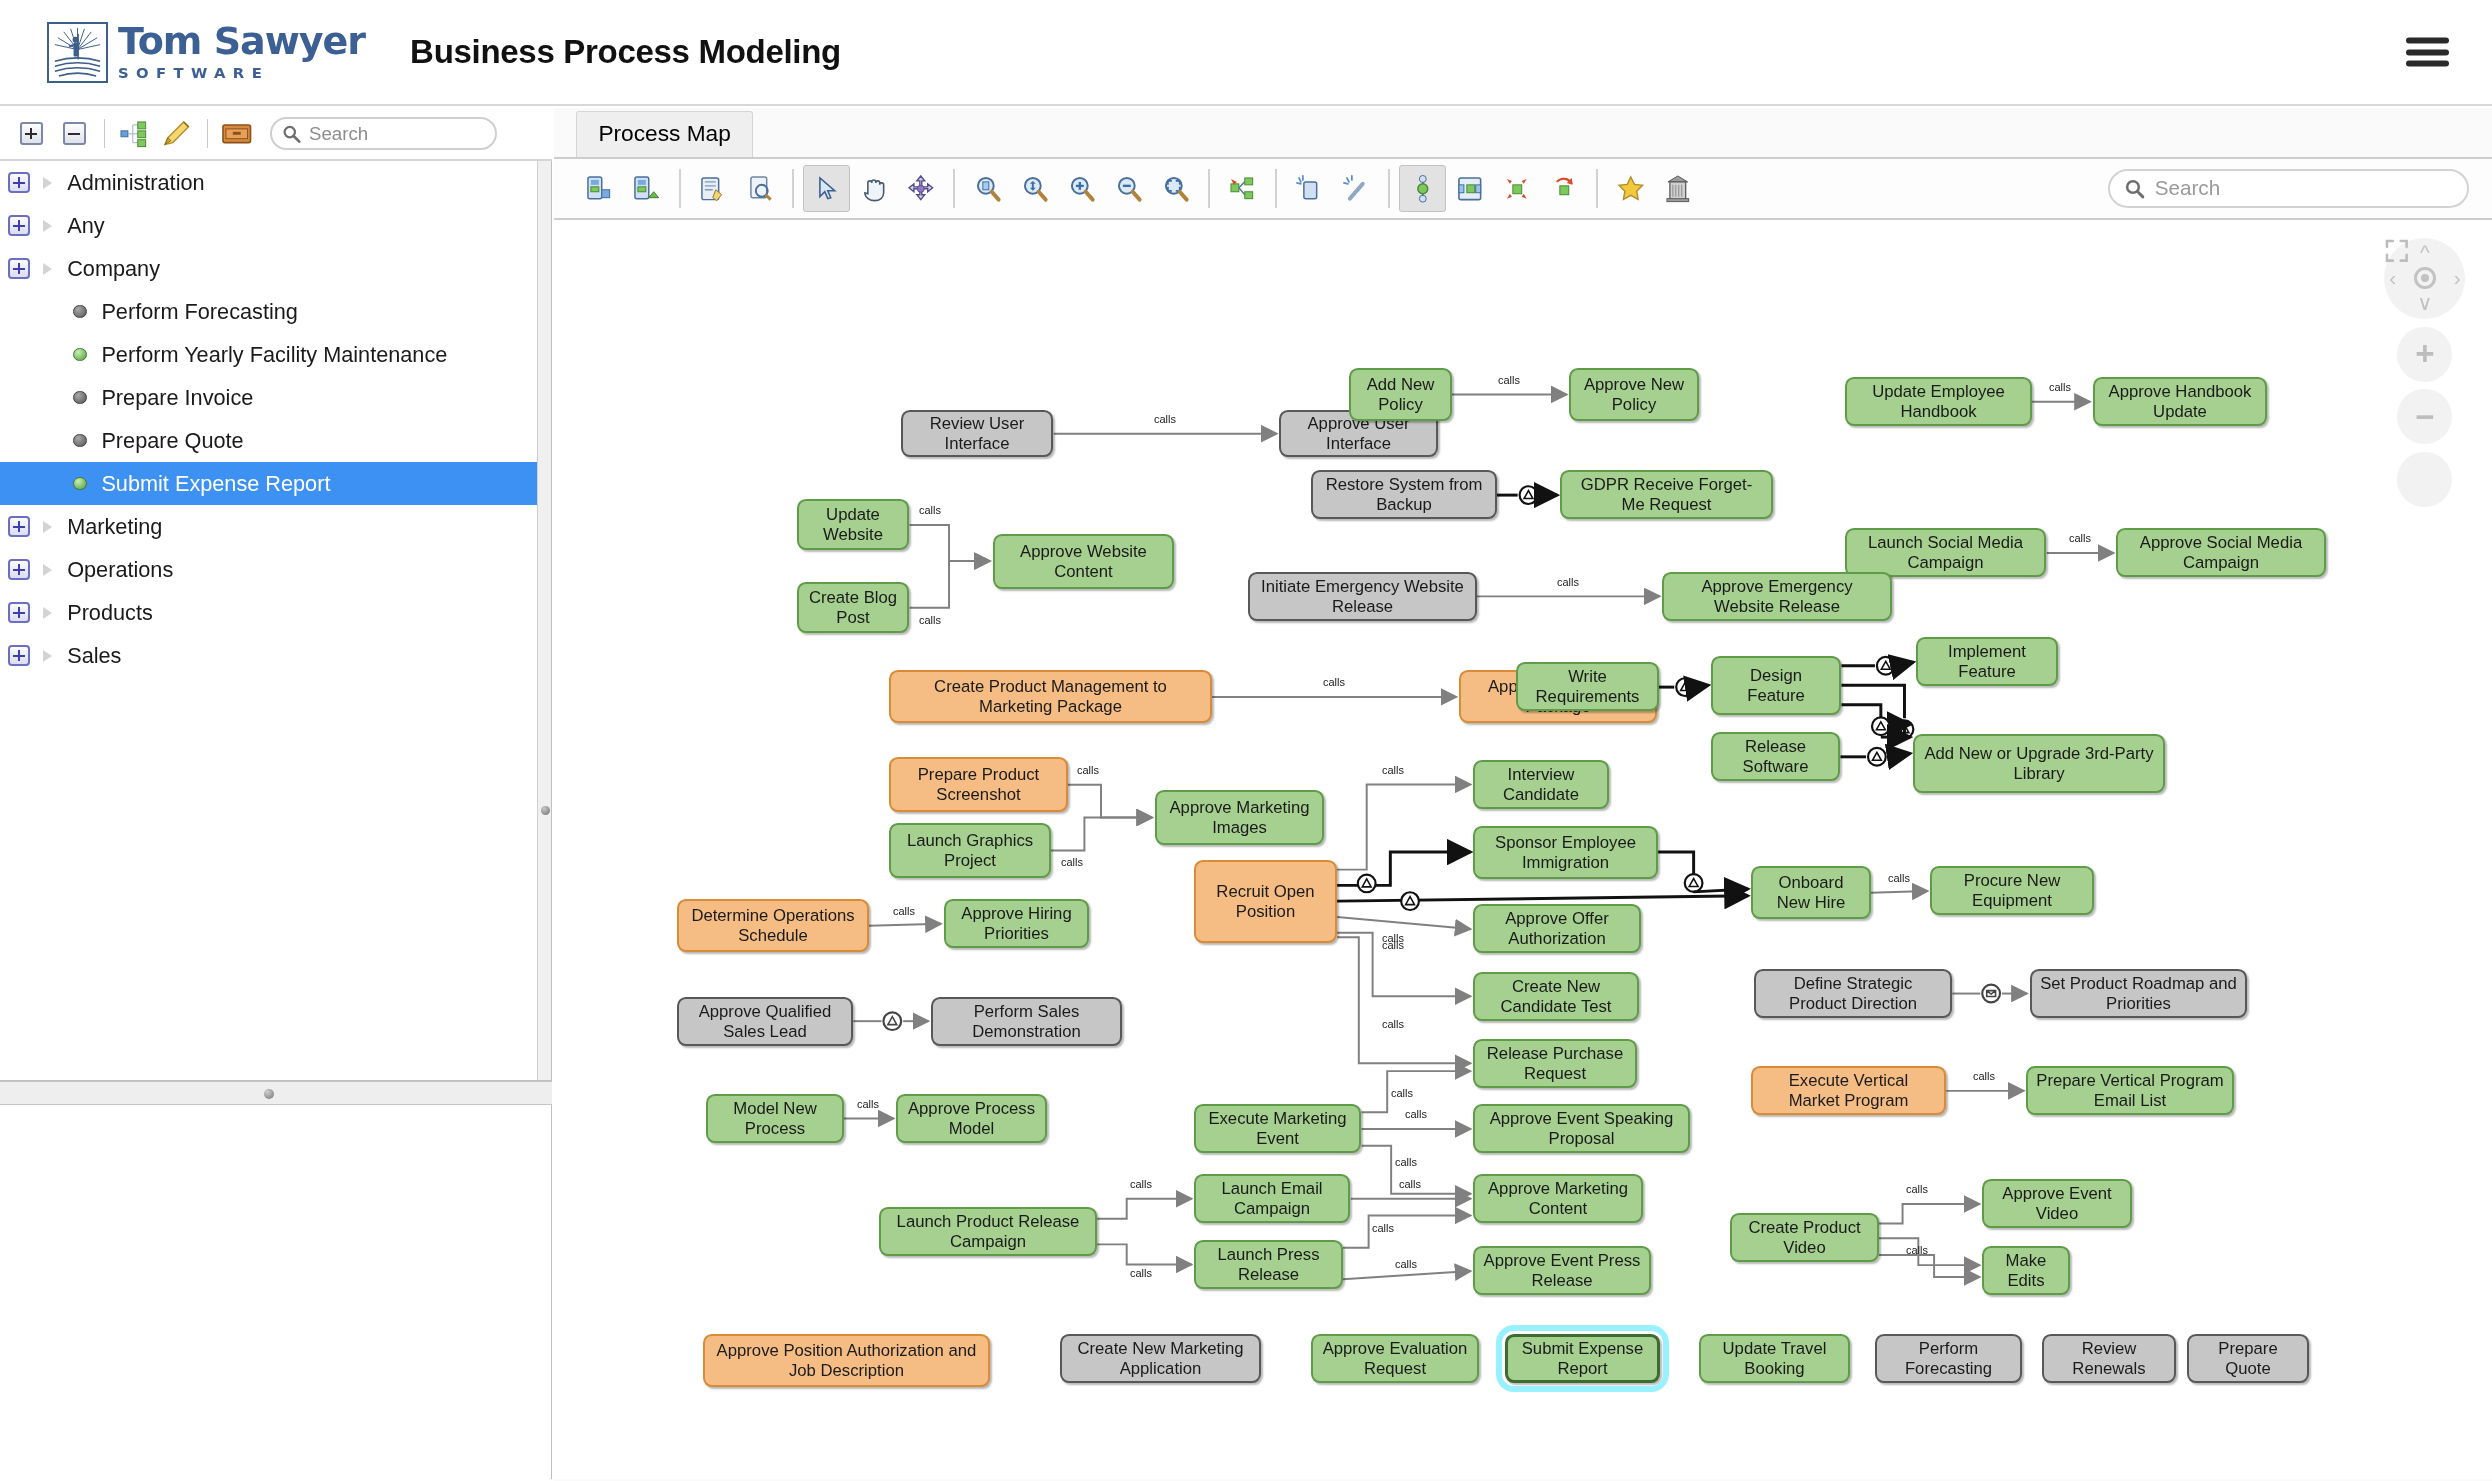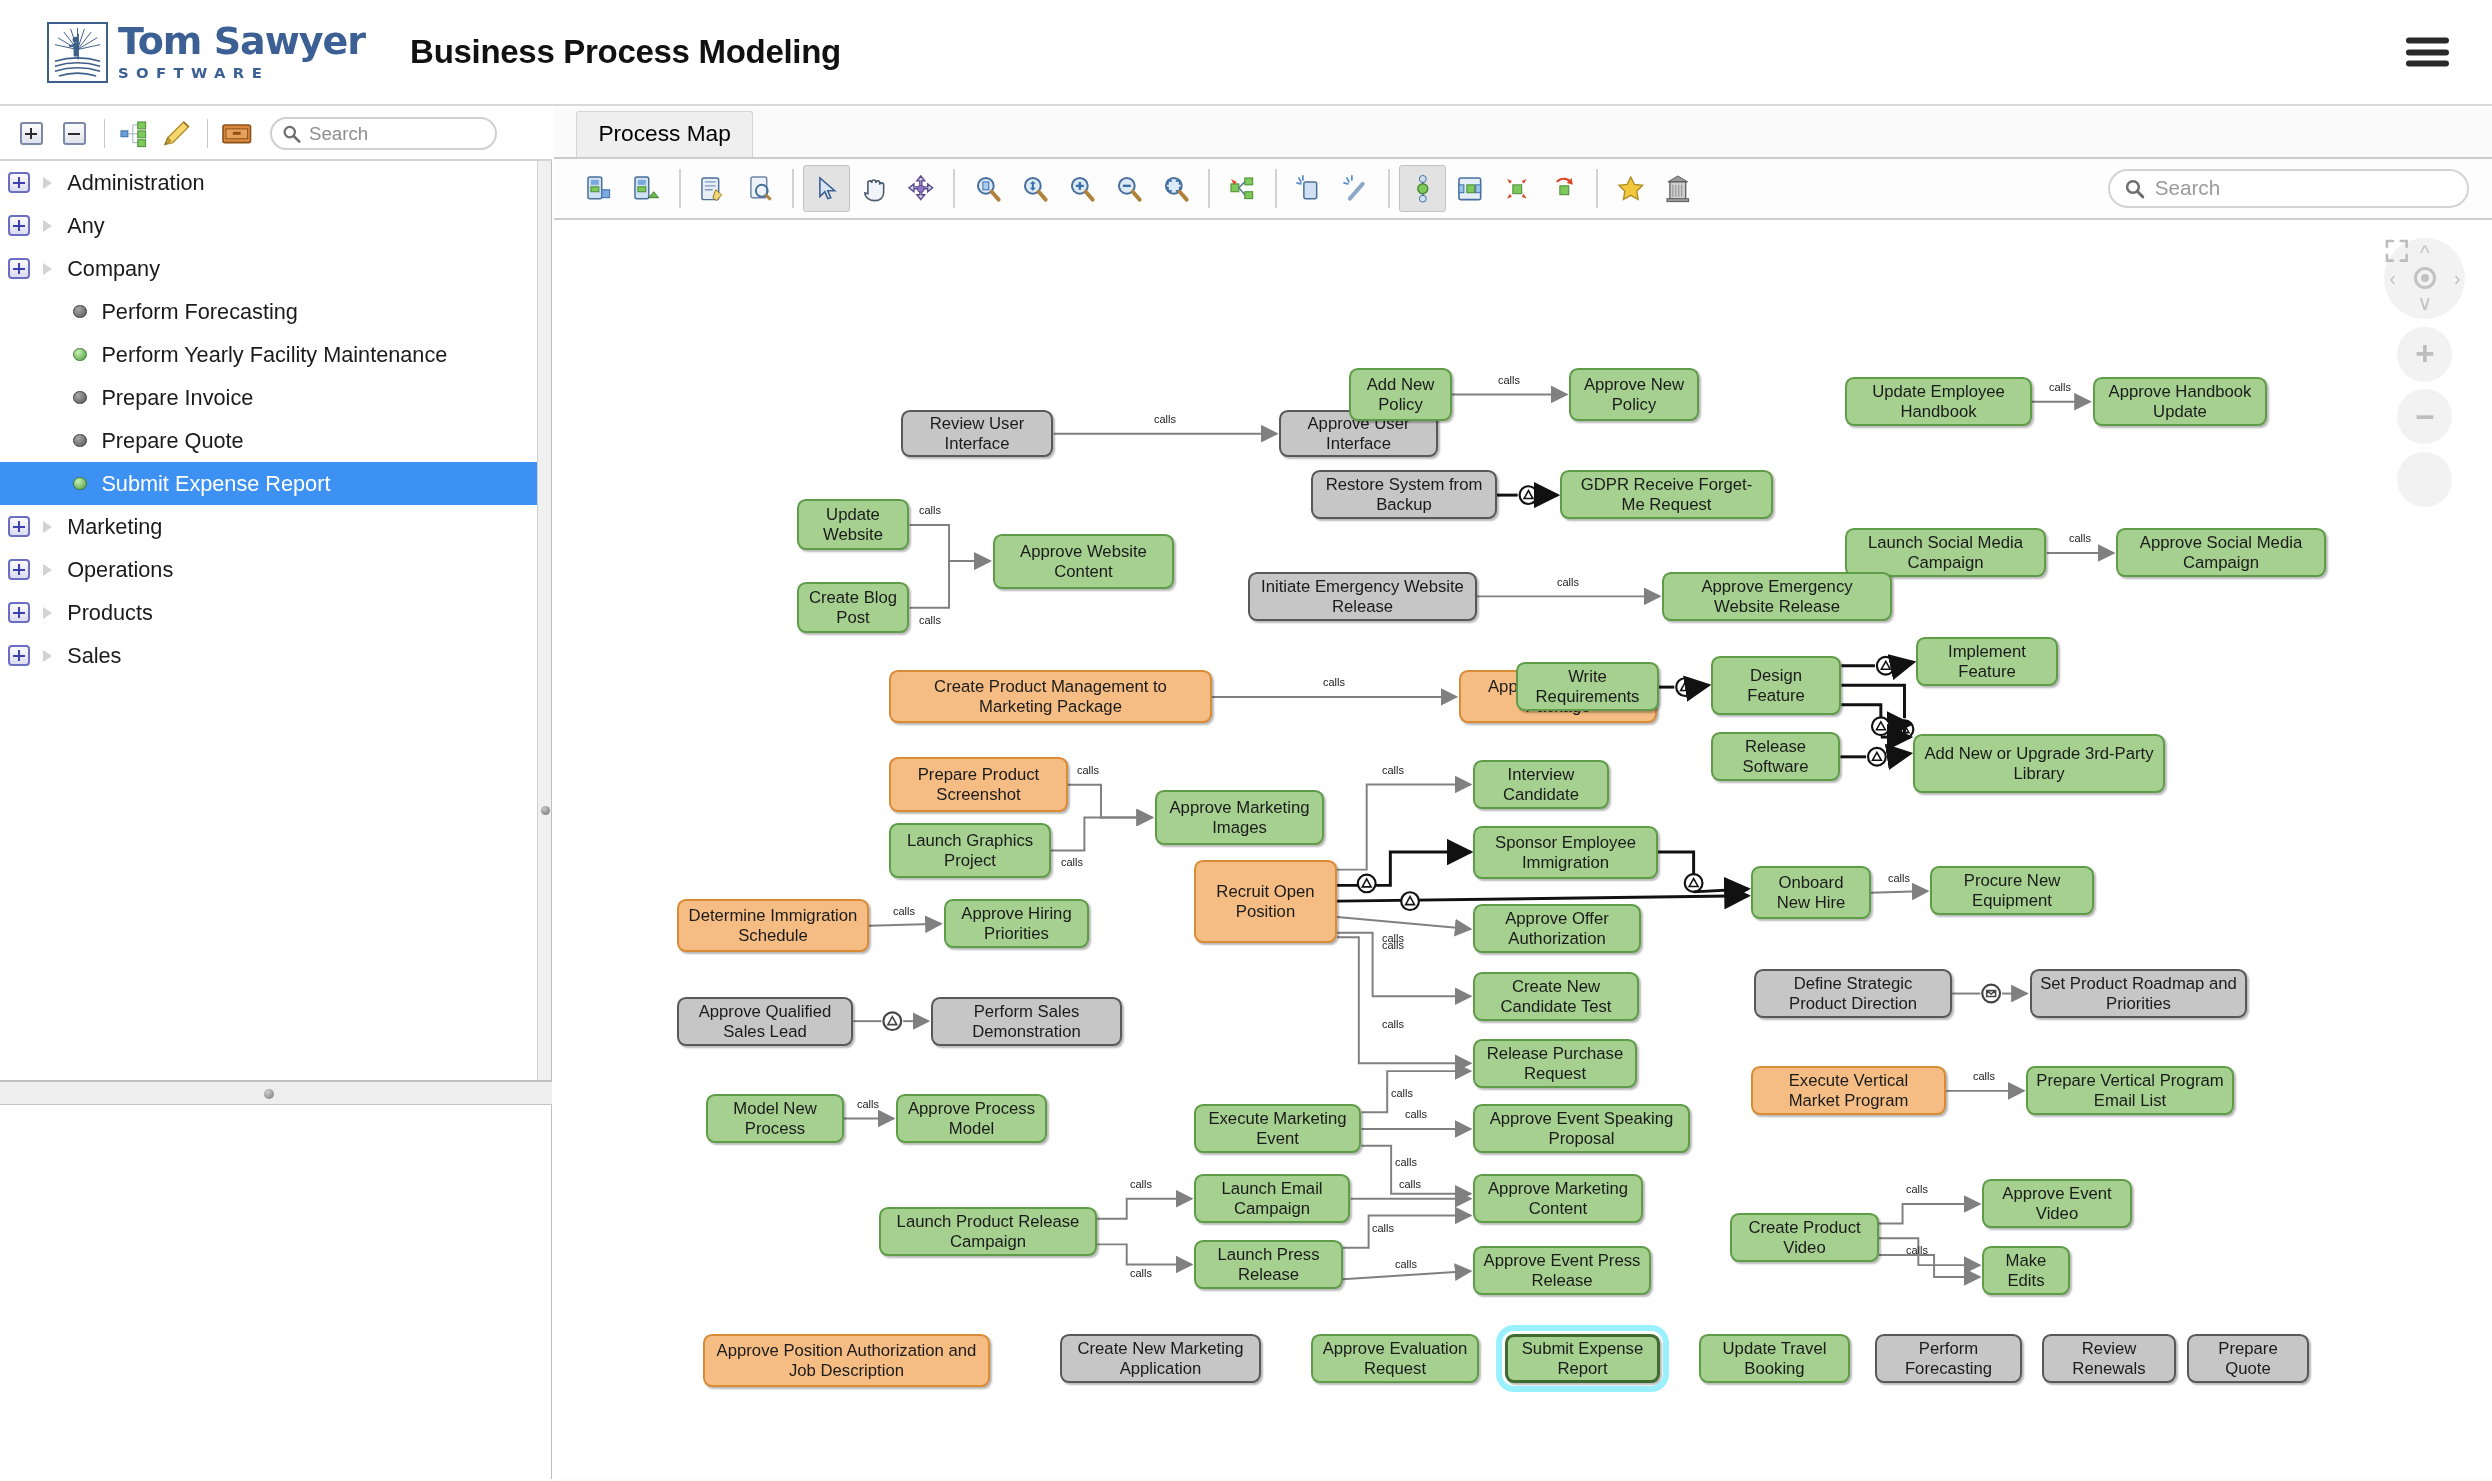--- a/index.html
+++ b/index.html
@@ -790,21 +790,21 @@
         <div class="node green" style="left: 1359px; top: 485px; width: 252px; height: 59px; margin-top: 29px;">Add New or Upgrade 3rd-Party Library</div>
         <div class="node green" style="left: 1157px; top: 512px; width: 129px; height: 49px;">Release Software</div>
         <div class="node orange" style="left: 335px; top: 537px; width: 179px; height: 55px;">Prepare Product Screenshot</div>
         <div class="node green" style="left: 601px; top: 570px; width: 169px; height: 55px;">Approve Marketing Images</div>
         <div class="node green" style="left: 335px; top: 603px; width: 162px; height: 55px;">Launch Graphics Project</div>
         <div class="node green" style="left: 919px; top: 540px; width: 136px; height: 49px;">Interview Candidate</div>
         <div class="node green" style="left: 919px; top: 606px; width: 185px; height: 53px;">Sponsor Employee Immigration</div>
         <div class="node orange" style="left: 640px; top: 640px; width: 143px; height: 83px;">Recruit Open Position</div>
         <div class="node green" style="left: 1197px; top: 646px; width: 120px; height: 53px;">Onboard New Hire</div>
         <div class="node green" style="left: 1376px; top: 646px; width: 164px; height: 49px;">Procure New Equipment</div>
-        <div class="node orange" style="left: 123px; top: 679px; width: 192px; height: 53px;">Determine Immigration Schedule</div>
+        <div class="node orange" style="left: 123px; top: 679px; width: 192px; height: 53px;">Determine Operations Schedule</div>
         <div class="node green" style="left: 390px; top: 679px; width: 145px; height: 49px;">Approve Hiring Priorities</div>
         <div class="node green" style="left: 919px; top: 684px; width: 168px; height: 49px;">Approve Offer Authorization</div>
         <div class="node gray" style="left: 1200px; top: 749px; width: 198px; height: 49px;">Define Strategic Product Direction</div>
         <div class="node gray" style="left: 1476px; top: 749px; width: 217px; height: 49px;">Set Product Roadmap and Priorities</div>
         <div class="node green" style="left: 919px; top: 752px; width: 166px; height: 49px;">Create New Candidate Test</div>
         <div class="node gray" style="left: 123px; top: 777px; width: 176px; height: 49px;">Approve Qualified Sales Lead</div>
         <div class="node gray" style="left: 377px; top: 777px; width: 191px; height: 49px;">Perform Sales Demonstration</div>
         <div class="node green" style="left: 919px; top: 819px; width: 164px; height: 49px;">Release Purchase Request</div>
         <div class="node orange" style="left: 1197px; top: 846px; width: 195px; height: 49px;">Execute Vertical Market Program</div>
         <div class="node green" style="left: 1472px; top: 846px; width: 208px; height: 49px;">Prepare Vertical Program Email List</div>

